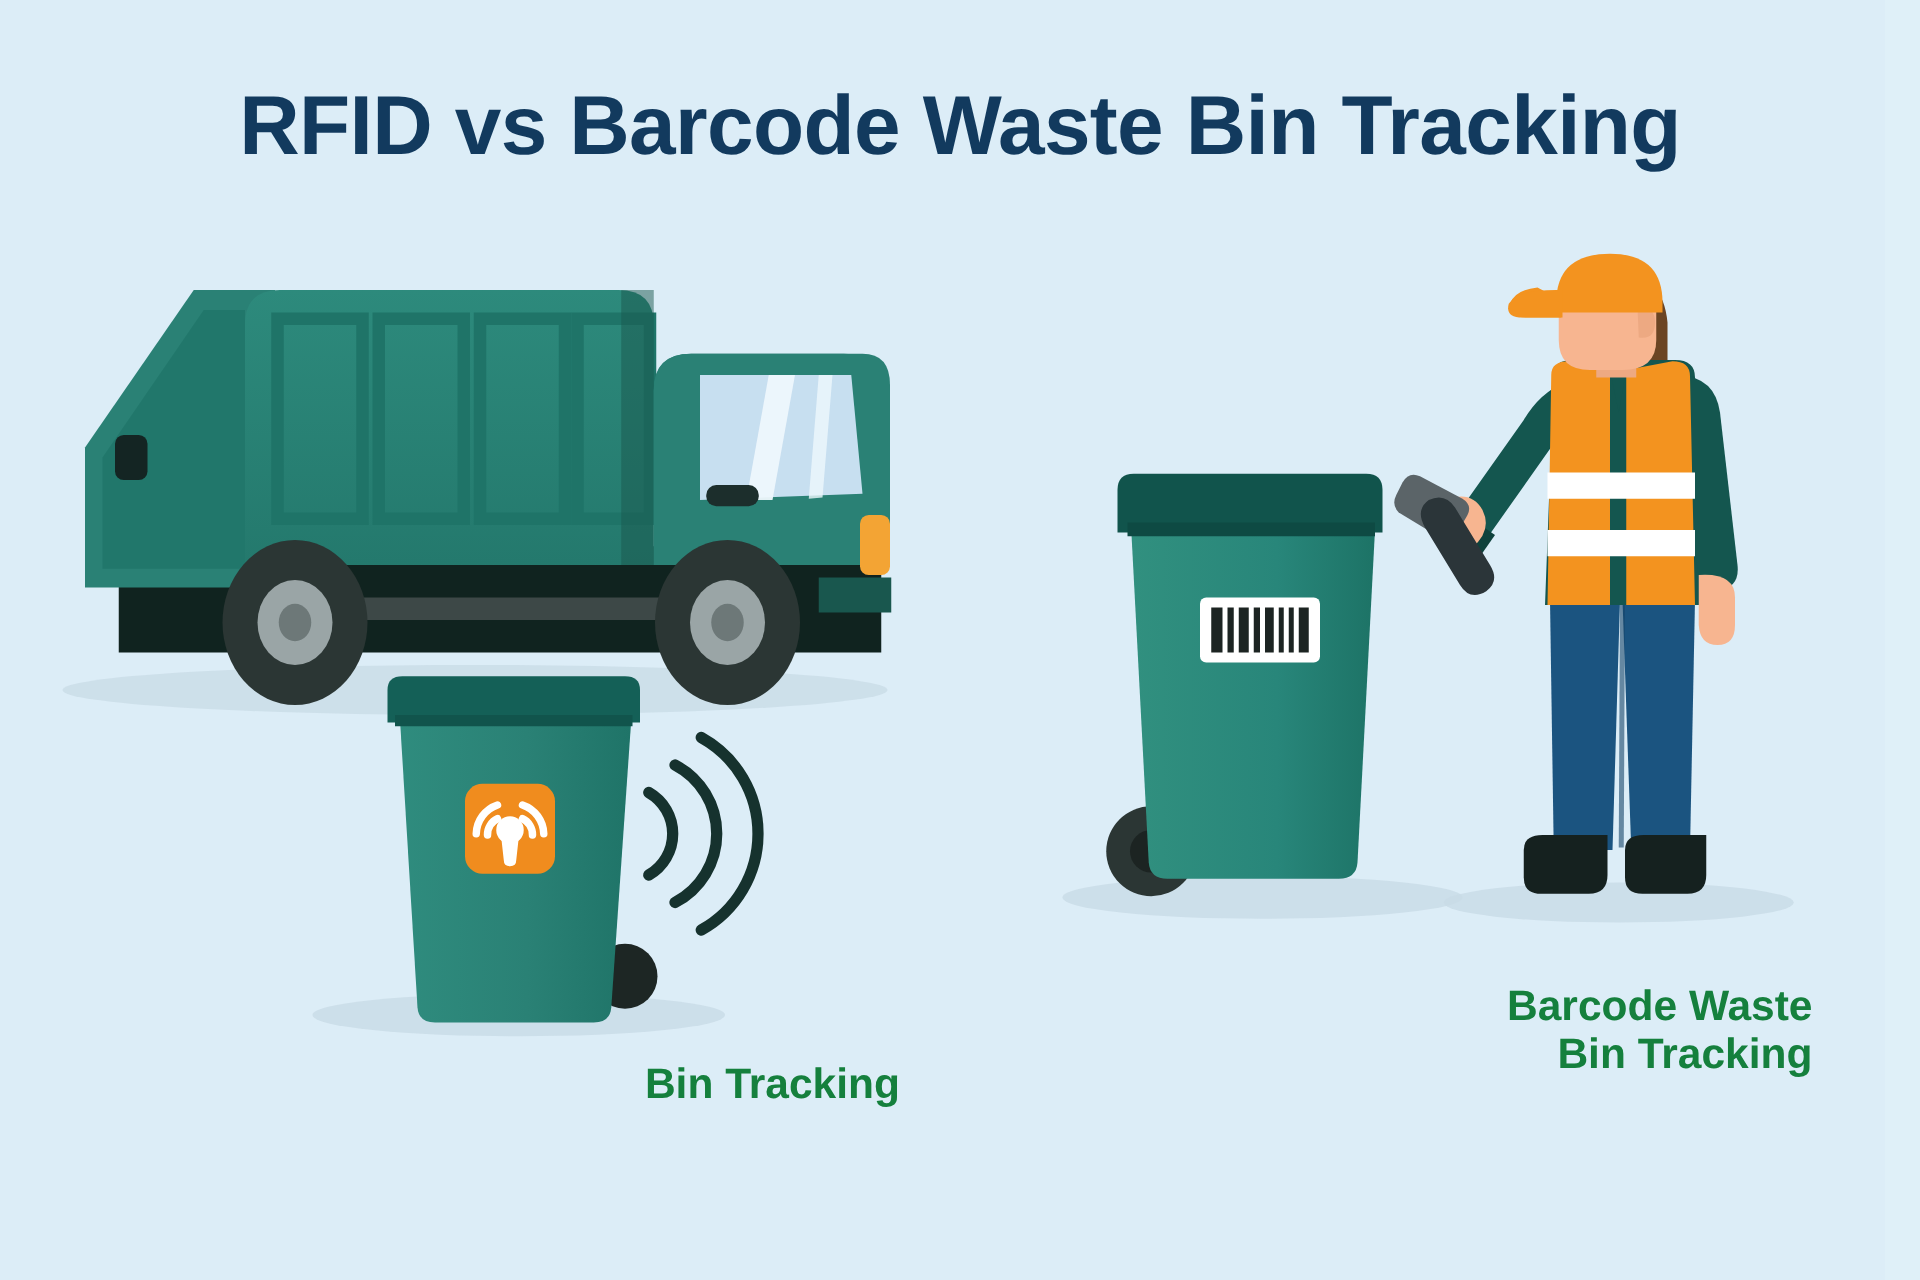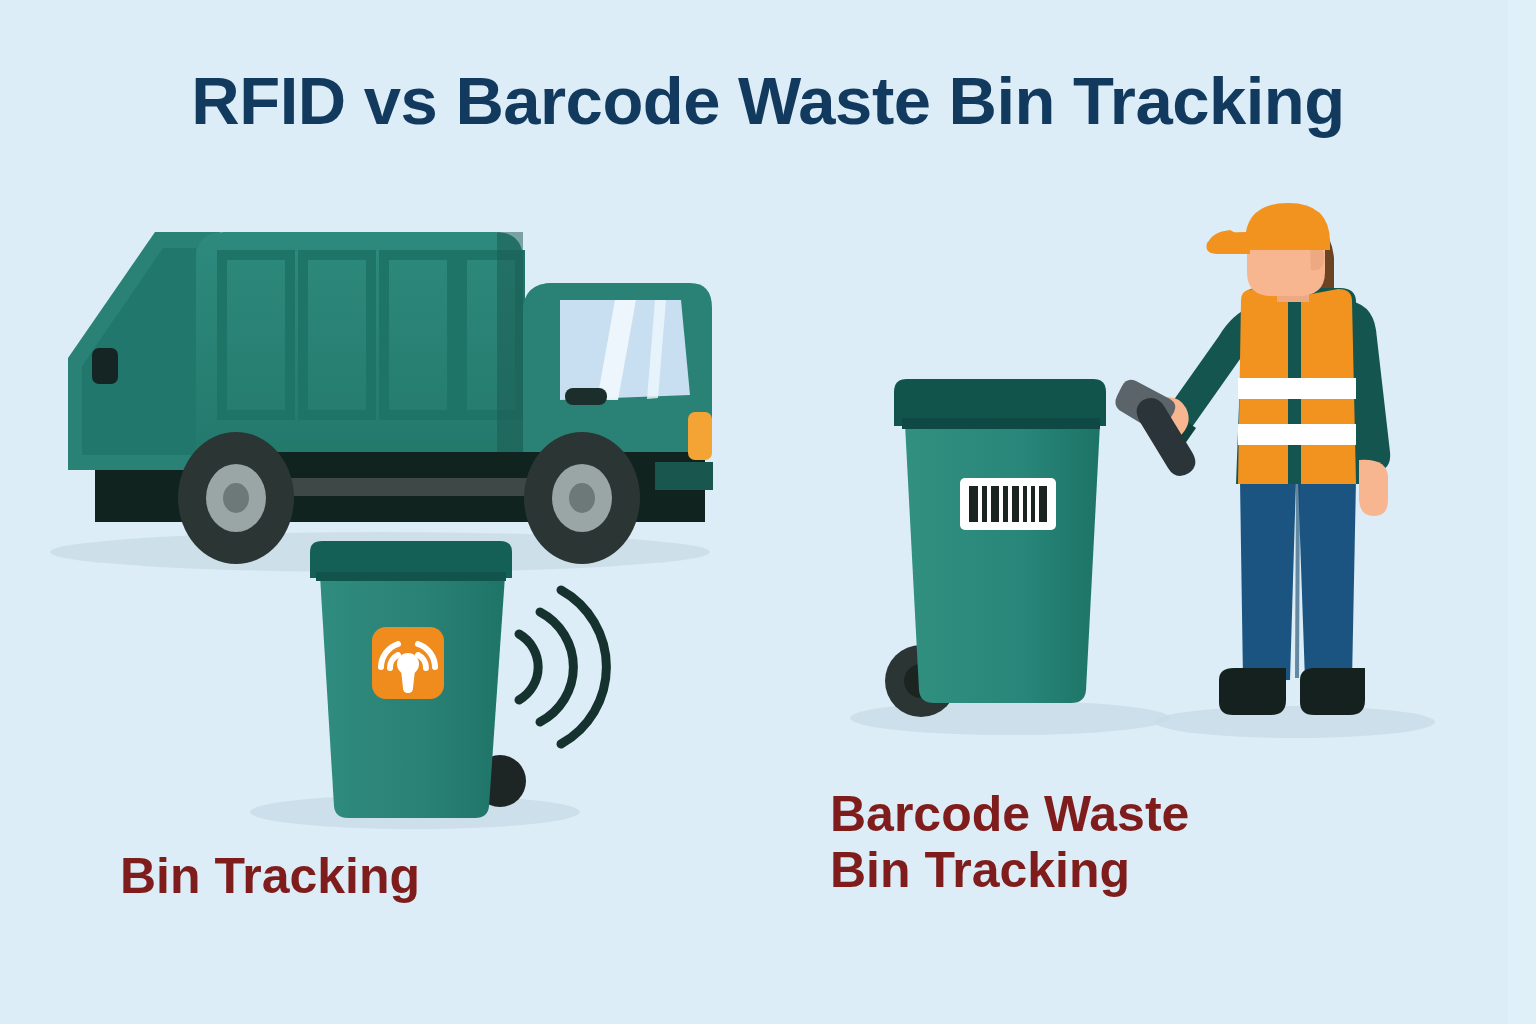--- a/index.html
+++ b/index.html
@@ -22,25 +22,25 @@
     width: 1536px;
     text-align: center;
     font-size: 67px;
     font-weight: bold;
     letter-spacing: -0.5px;
     color: #123a5e;
     white-space: nowrap;
   }
   .caption {
     position: absolute;
-    text-align: left;
-    font-size: 50px;
+    text-align: right;
+    font-size: 34px;
     font-weight: bold;
     line-height: 1.12;
-    color: #7f1d1d;
+    color: #15803d;
   }
   #caption-left {
     left: 120px;
     top: 848px;
     width: 600px;
   }
   #caption-right {
     left: 830px;
     top: 786px;
     width: 620px;

